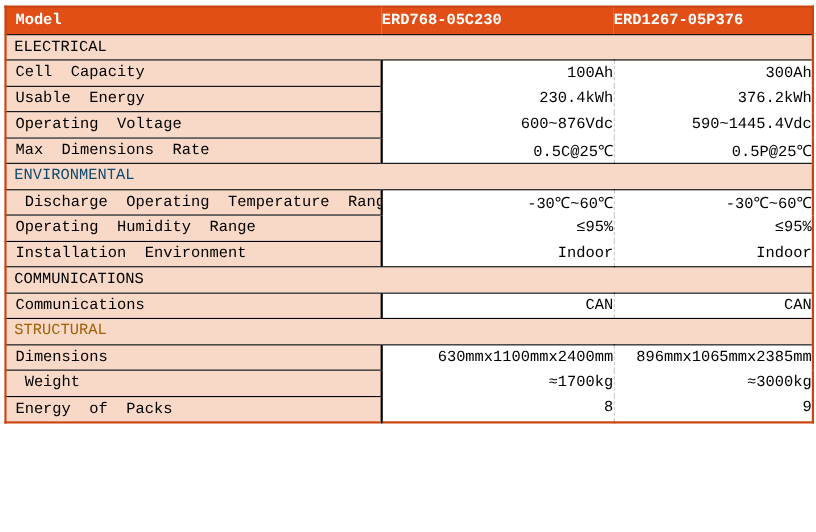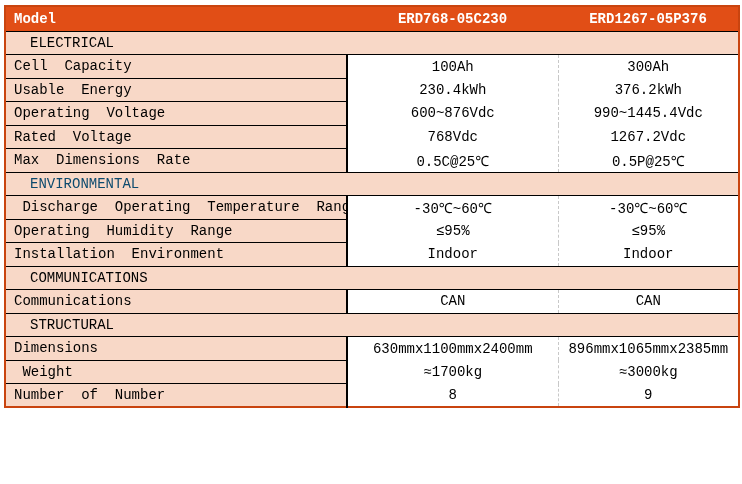--- a/index.html
+++ b/index.html
@@ -33,42 +33,42 @@
     font-weight:bold;
     text-align:left;
     padding:0 0 0 8px;
     border-bottom:1px solid var(--grid-line);
     white-space:pre;
   }
   th.model-col{
     background:var(--header-bg);
     color:var(--header-text);
     font-weight:bold;
-    text-align:center;
+    text-align:left;
     padding:0;
     border-bottom:1px solid var(--grid-line);
   }
   td.section{
     background:var(--row-bg);
     border-top:1px solid var(--grid-line);
     border-bottom:1px solid var(--grid-line);
-    padding:0 0 0 24px;
+    padding:0 0 0 7px;
     white-space:pre;
   }
   td.label{
     background:var(--row-bg);
     border-bottom:1px solid var(--grid-line);
     border-right:2px solid var(--grid-line);
     padding:0 0 0 8px;
     white-space:pre;
     overflow:hidden;
   }
   td.val{
     background:#ffffff;
-    text-align:center;
+    text-align:right;
     padding:0;
     border:none;
   }
   td.val2{
     border-left:1px dashed var(--dashed-divider);
   }
 </style>
 </head>
 <body>
 
@@ -96,26 +96,21 @@
           <td class="val val2">300Ah</td>
         </tr>
         <tr>
           <td class="label">Usable  Energy</td>
           <td class="val">230.4kWh</td>
           <td class="val val2">376.2kWh</td>
         </tr>
         <tr>
           <td class="label">Operating  Voltage</td>
           <td class="val">600~876Vdc</td>
-          <td class="val val2">990~1445.4Vdc</td>
-        </tr>
-        <tr>
-          <td class="label">Rated  Voltage</td>
-          <td class="val">768Vdc</td>
-          <td class="val val2">1267.2Vdc</td>
+          <td class="val val2">590~1445.4Vdc</td>
         </tr>
         <tr>
           <td class="label">Max  Dimensions  Rate</td>
           <td class="val">0.5C@25℃</td>
           <td class="val val2">0.5P@25℃</td>
         </tr>
         <tr>
           <td colspan="3" class="section" style="color: #0c4a6e;">ENVIRONMENTAL</td>
         </tr>
         <tr>
@@ -135,32 +130,32 @@
         </tr>
         <tr>
           <td colspan="3" class="section" style="color: rgb(0, 0, 0);">COMMUNICATIONS</td>
         </tr>
         <tr>
           <td class="label">Communications</td>
           <td class="val">CAN</td>
           <td class="val val2">CAN</td>
         </tr>
         <tr>
-          <td colspan="3" class="section" style="color: #000000;">STRUCTURAL</td>
+          <td colspan="3" class="section" style="color: #a16207;">STRUCTURAL</td>
         </tr>
         <tr>
           <td class="label">Dimensions</td>
           <td class="val">630mmx1100mmx2400mm</td>
           <td class="val val2">896mmx1065mmx2385mm</td>
         </tr>
         <tr>
           <td class="label"> Weight</td>
           <td class="val">≈1700kg</td>
           <td class="val val2">≈3000kg</td>
         </tr>
         <tr>
-          <td class="label">Number  of  Number</td>
+          <td class="label">Energy  of  Packs</td>
           <td class="val">8</td>
           <td class="val val2">9</td>
         </tr>
       </tbody>
   </table>
 </div>
 
 </body></html>

